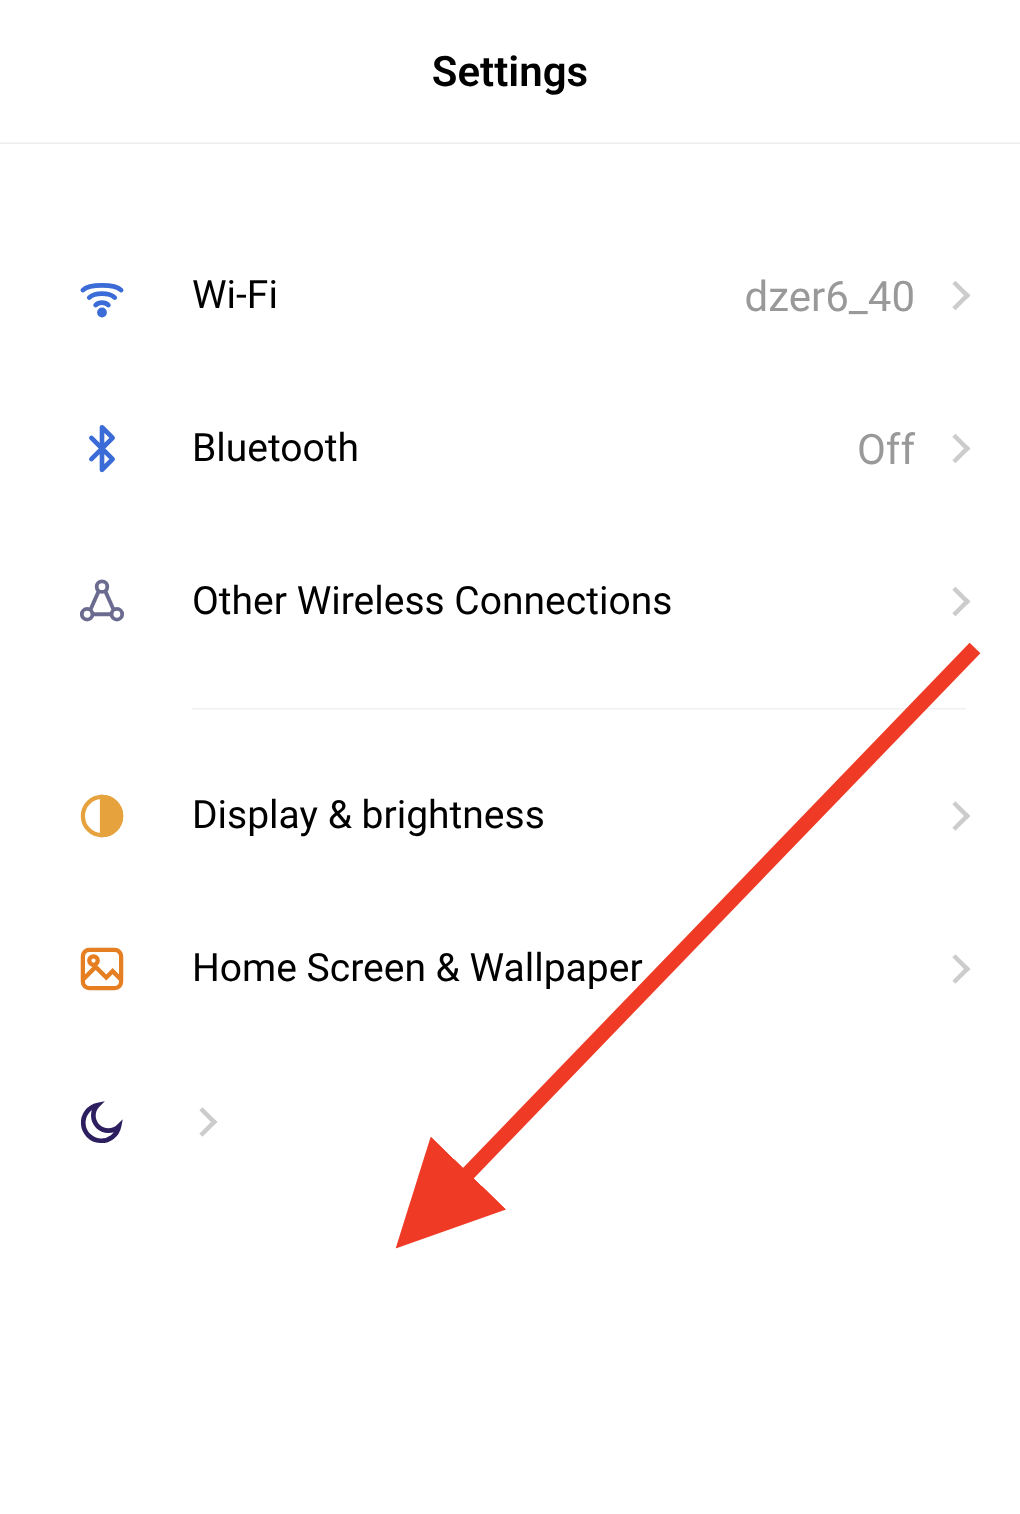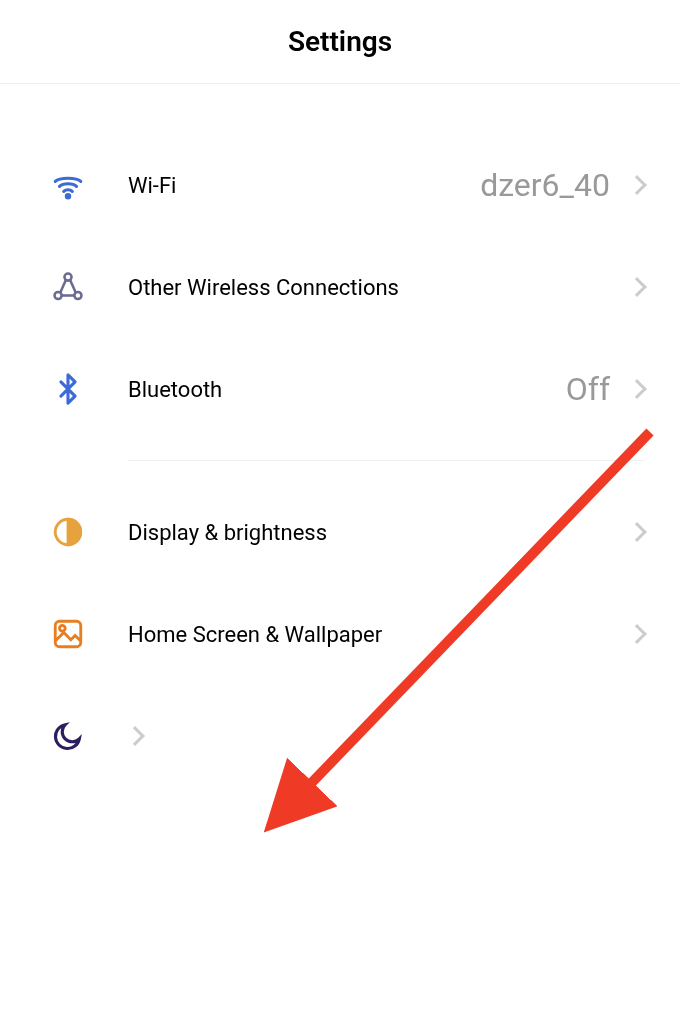--- a/index.html
+++ b/index.html
@@ -9,21 +9,21 @@
     }
     body {
       width: 680px;
       height: 1009px;
       background: #ffffff;
       font-family: -apple-system, BlinkMacSystemFont, 'Segoe UI', Roboto, sans-serif;
       position: relative;
       overflow: hidden;
     }
     .header {
-      height: 84px;
+      height: 96px;
       display: flex;
       align-items: center;
       justify-content: center;
       border-bottom: 1px solid #eeeeee;
     }
     .header-title {
       font-size: 28px;
       font-weight: 600;
       color: #000;
     }
@@ -44,26 +44,26 @@
       width: 40px;
       height: 40px;
       display: flex;
       align-items: center;
       justify-content: center;
       flex-shrink: 0;
       margin-right: 40px;
     }
     .item-label {
       flex: 1;
-      font-size: 22px;
+      font-size: 26px;
       color: #000;
       font-weight: 400;
     }
     .item-value {
-      font-size: 32px;
+      font-size: 28px;
       color: #999;
       margin-right: 20px;
     }
     .chevron {
       width: 14px;
       height: 14px;
       border-top: 3px solid #cccccc;
       border-right: 3px solid #cccccc;
       transform: rotate(45deg);
       flex-shrink: 0;
@@ -100,40 +100,40 @@
           <path d="M9 16.5 C10.5 15, 13.5 15, 15 16.5"></path>
           <circle cx="12" cy="20" r="1.2" fill="#3b6bd6"></circle>
         </svg>
       </span>
       <span class="item-label">Wi-Fi</span>
       <span class="item-value">dzer6_40</span>
       <span class="chevron"></span>
     </li>
     <li class="settings-item">
       <span class="item-icon">
+        <svg viewBox="0 0 24 24" width="34" height="34" fill="none" stroke="#3b6bd6" stroke-width="2.2" stroke-linecap="round" stroke-linejoin="round">
+          <path d="M7 7 L17 17 L12 22 L12 2 L17 7 L7 17"></path>
+        </svg>
+      </span>
+      <span class="item-label">Bluetooth</span>
+      <span class="item-value">Off</span>
+      <span class="chevron"></span>
+    </li>
+    <li class="settings-item">
+      <span class="item-icon">
         <svg viewBox="0 0 24 24" width="34" height="34" fill="none" stroke="#6b6b8f" stroke-width="1.8">
           <circle cx="12" cy="5" r="2.5"></circle>
           <circle cx="5" cy="18" r="2.5"></circle>
           <circle cx="19" cy="18" r="2.5"></circle>
           <path d="M10.5 7 L6.5 16"></path>
           <path d="M13.5 7 L17.5 16"></path>
           <path d="M7.5 18 L16.5 18"></path>
         </svg>
       </span>
       <span class="item-label">Other Wireless Connections</span>
-      <span class="chevron"></span>
-    </li>
-    <li class="settings-item">
-      <span class="item-icon">
-        <svg viewBox="0 0 24 24" width="34" height="34" fill="none" stroke="#3b6bd6" stroke-width="2.2" stroke-linecap="round" stroke-linejoin="round">
-          <path d="M7 7 L17 17 L12 22 L12 2 L17 7 L7 17"></path>
-        </svg>
-      </span>
-      <span class="item-label">Bluetooth</span>
-      <span class="item-value">Off</span>
       <span class="chevron"></span>
     </li>
   </ul>
 
   <div class="divider"></div>
 
   <ul class="settings-list">
     <li class="settings-item">
       <span class="item-icon">
         <svg viewBox="0 0 24 24" width="34" height="34" fill="none" stroke="#e6a23c" stroke-width="2">

